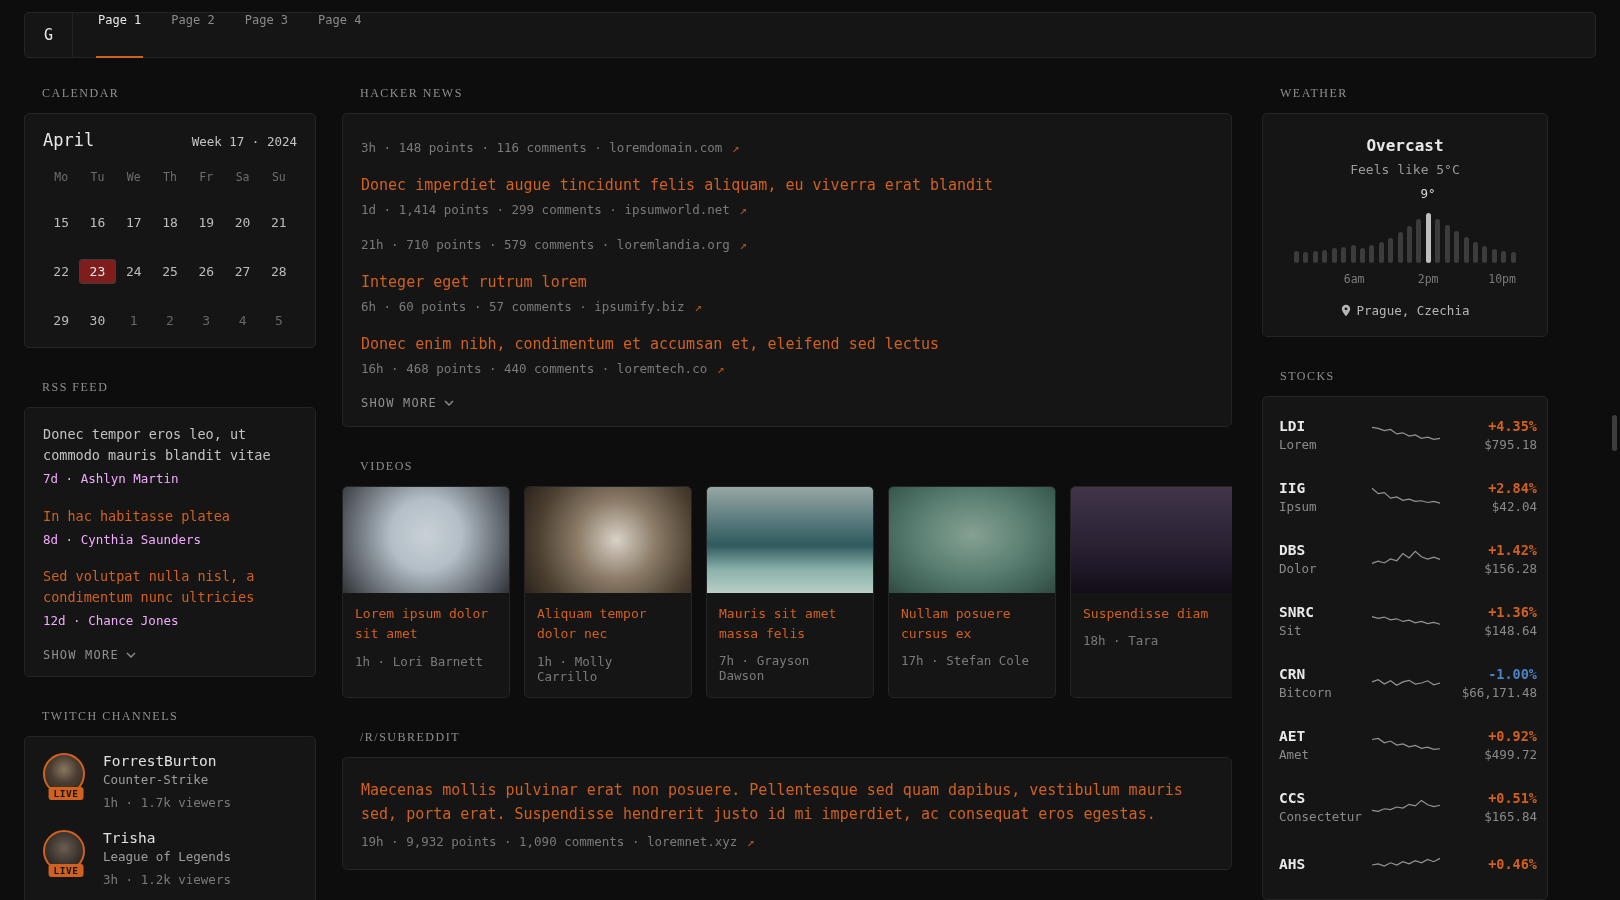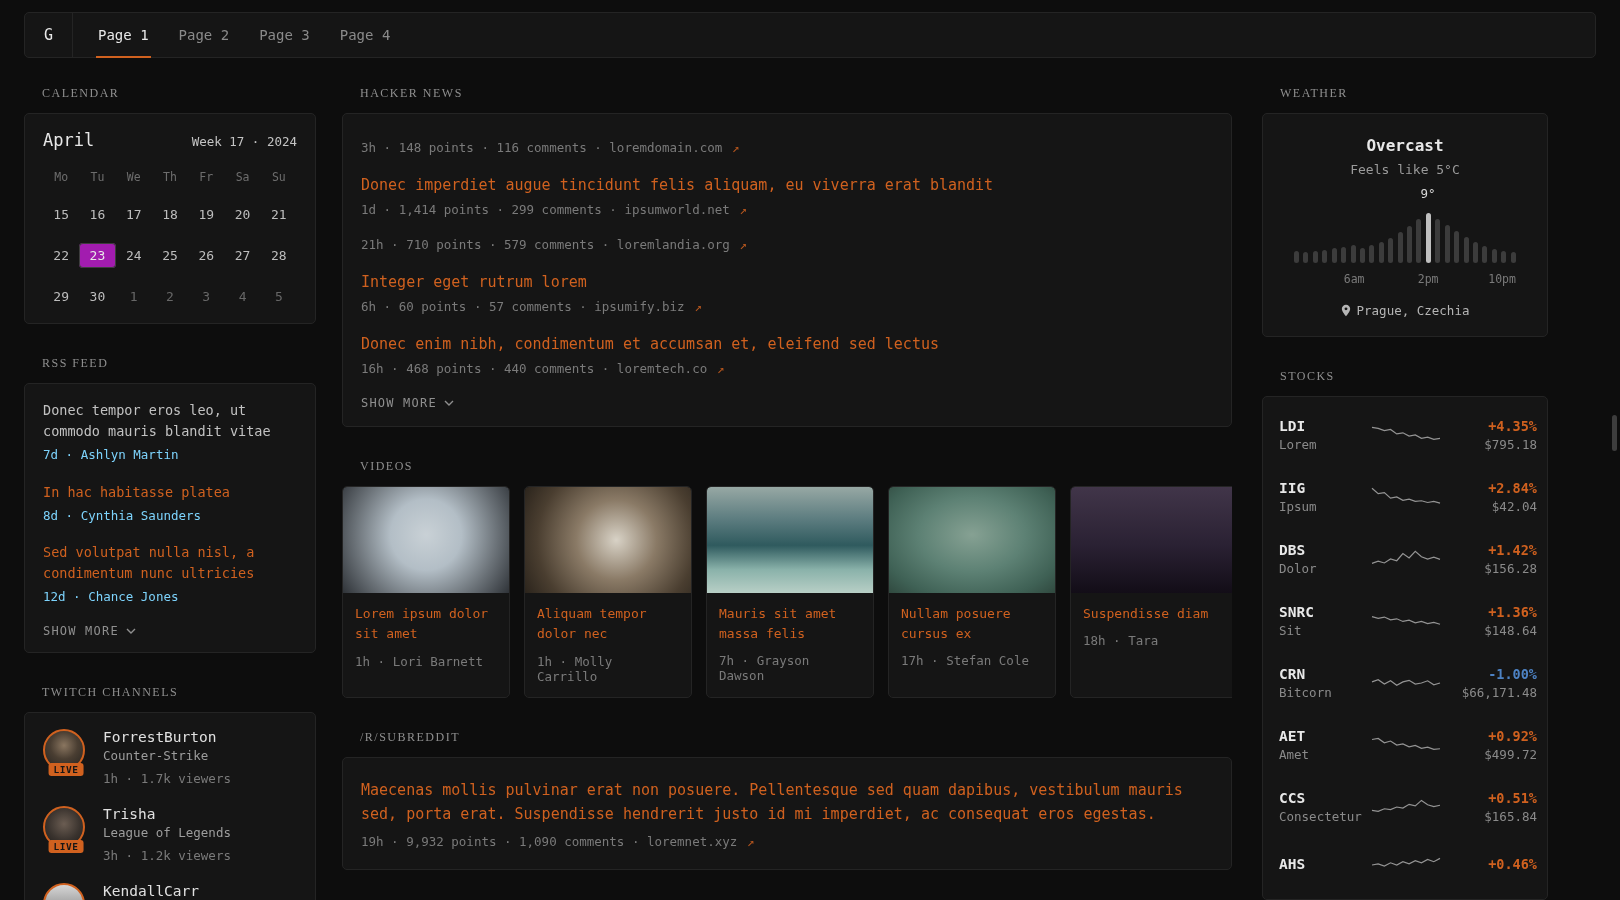--- a/index.html
+++ b/index.html
@@ -21,52 +21,52 @@
     font-size:13px;
   }
   .page{padding:12px 24px 0;}
   .card{background:var(--card);border:1px solid var(--border);border-radius:5px;}
 
   
   .topbar{display:flex;align-items:stretch;height:46px;}
   .logo{width:48px;display:flex;align-items:center;justify-content:center;
     color:var(--bright);font-size:15px;border-right:1px solid var(--border);cursor:pointer;}
   .tabs{display:flex;align-items:stretch;padding-left:10px;}
-  .tab{padding:0 15px;display:flex;align-items:center;color:var(--dim);
-    font-size:14px;position:relative;cursor:pointer;}
+  .tab{padding:0 15px;display:flex;color:var(--dim);
+    font-size:12px;position:relative;cursor:pointer;}
   .tab.active{color:var(--bright);}
   .tab.active::after{content:"";position:absolute;left:13px;right:13px;bottom:-1px;
     height:2px;background:var(--accent);}
 
   
   .columns{display:flex;gap:26px;margin-top:28px;align-items:flex-start;}
   .col-left{width:292px;flex:none;}
   .col-mid{width:890px;flex:none;}
   .col-right{width:286px;flex:none;margin-left:4px;}
   .section{margin-bottom:32px;}
   .section-header{font-size:12px;letter-spacing:1.5px;color:#8f8f8f;margin:0 0 12px 18px;font-weight:normal;font-family:Liberation Serif, serif;}
 
   
   .cal-card{padding:16px 18px 14px;}
   .month-row{display:flex;justify-content:space-between;align-items:baseline;}
   .month{color:var(--bright);font-size:17px;}
   .week-label{font-size:12.5px;color:#c4c4c4;margin-left:27px;}
-  .cal-grid{display:grid;grid-template-columns:repeat(7,1fr);row-gap:16px;
+  .cal-grid{display:grid;grid-template-columns:repeat(7,1fr);row-gap:24px;
     margin-top:18px;text-align:center;font-size:13px;}
   .dayname{color:#6d6d6d;font-size:11.5px;padding:2px 0;}
   .day{color:#bdbdbd;padding:5px 0;border-radius:4px;}
   .day.dim{color:#676767;}
-  .day.selected{background:#a21caf;box-shadow:inset 0 0 0 1px #3d3d3d;color:var(--bright);}
+  .day.selected{background:#7f1d1d;box-shadow:inset 0 0 0 1px #3d3d3d;color:var(--bright);}
 
   
   .list-card{padding:16px 18px 14px;}
   .feed-item{margin-bottom:17px;}
   .feed-title{color:var(--accent);font-size:13.5px;line-height:1.55;cursor:pointer;display:block;text-decoration:none;}
   .feed-title.muted{color:#c2c2c2;}
-  .meta{color:#7dd3fc;font-size:12.5px;margin-top:4px;line-height:1.5;}
+  .meta{color:#f0abfc;font-size:12.5px;margin-top:4px;line-height:1.5;}
   .show-more{display:flex;align-items:center;gap:7px;color:#8f8f8f;font-size:12px;
     letter-spacing:1.2px;cursor:pointer;margin-top:4px;}
   .chev{display:inline-flex;color:#8f8f8f;}
 
   
   .channel{display:flex;gap:14px;margin-bottom:20px;align-items:flex-start;cursor:pointer;}
   .avatar-wrap{position:relative;width:46px;flex:none;}
   .avatar{width:42px;height:42px;border-radius:50%;border:2px solid var(--accent);}
   .live-badge{position:absolute;bottom:-5px;left:50%;transform:translateX(-50%);
     background:var(--accent);color:#161616;font-size:9.5px;font-weight:bold;

